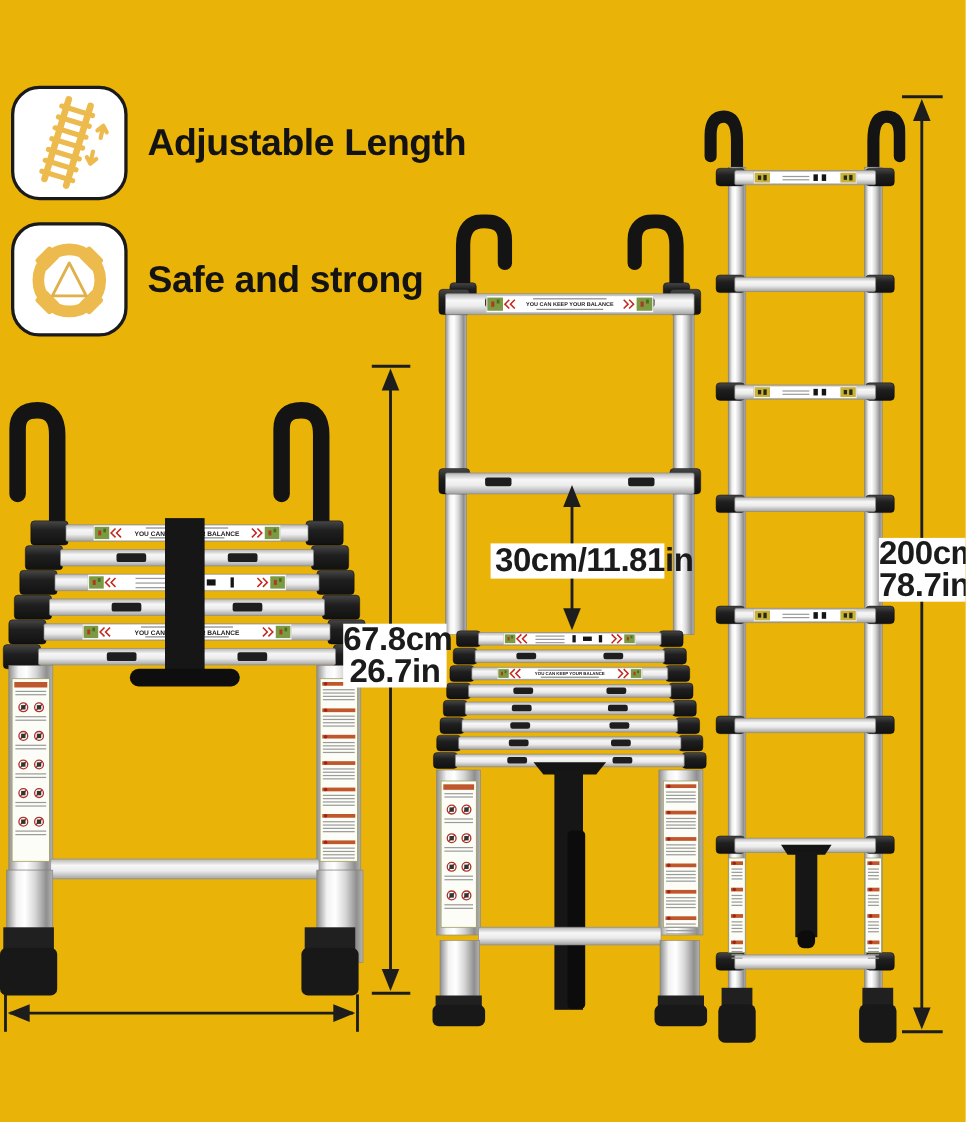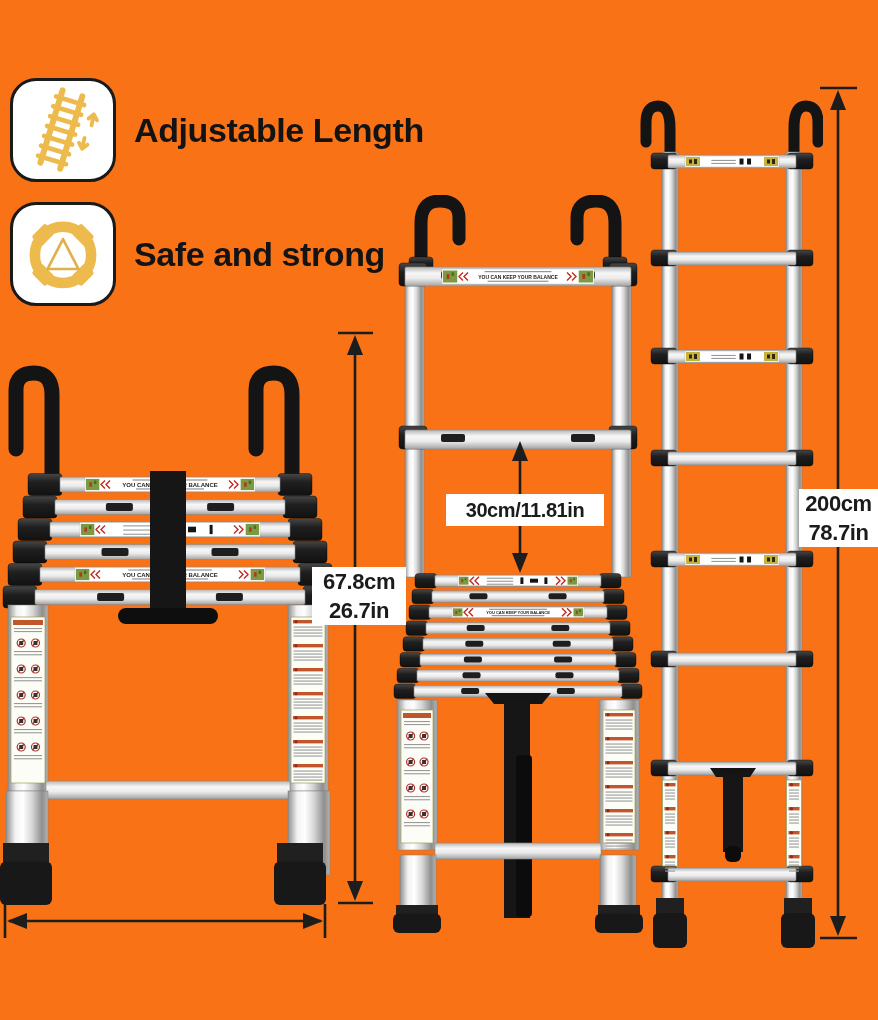--- a/index.html
+++ b/index.html
@@ -1,27 +1,27 @@
 <!DOCTYPE html>
 <html><head>
 <meta charset="utf-8">
 <style>
   html,body{margin:0;padding:0;background:#fff;}
-  .canvas{position:relative;width:878px;height:1020px;background:#f97316;overflow:hidden;
+  .canvas{position:relative;width:878px;height:1020px;background:#eab308;overflow:hidden;
           font-family:"Liberation Sans",sans-serif;color:#151515;text-decoration:underline;}
   .feature{position:absolute;left:10px;display:flex;align-items:center;gap:18px;}
   .badge{width:106px;height:104px;border:3px solid #1a1a1a;border-radius:26px;background:#fff;
          display:flex;align-items:center;justify-content:center;box-sizing:border-box;}
   .feature-label{font-size:34px;font-weight:700;letter-spacing:-0.4px;color:#131313;white-space:nowrap;}
   .ladder-svg{position:absolute;}
   .dim-overlay{position:absolute;left:0;top:0;z-index:5;pointer-events:none;}
   .dim-label{position:absolute;z-index:6;background:#ffffff;font-weight:700;color:#1b1b1b;
              text-align:center;letter-spacing:-0.4px;}
-  .dim-two{line-height:29px;font-size:22px;}
-  .dim-one{font-size:20px;line-height:32px;padding:0 4px;text-align:center;}
+  .dim-two{line-height:29px;font-size:30px;}
+  .dim-one{font-size:30px;line-height:32px;padding:0 4px;text-align:center;}
 </style>
 </head>
 <body>
 
 <div class="canvas">
 
   <svg width="0" height="0" style="position:absolute" aria-hidden="true">
     <defs>
       <linearGradient id="tubeV" x1="0" y1="0" x2="1" y2="0">
         <stop offset="0" stop-color="#8e8e8e"></stop>

